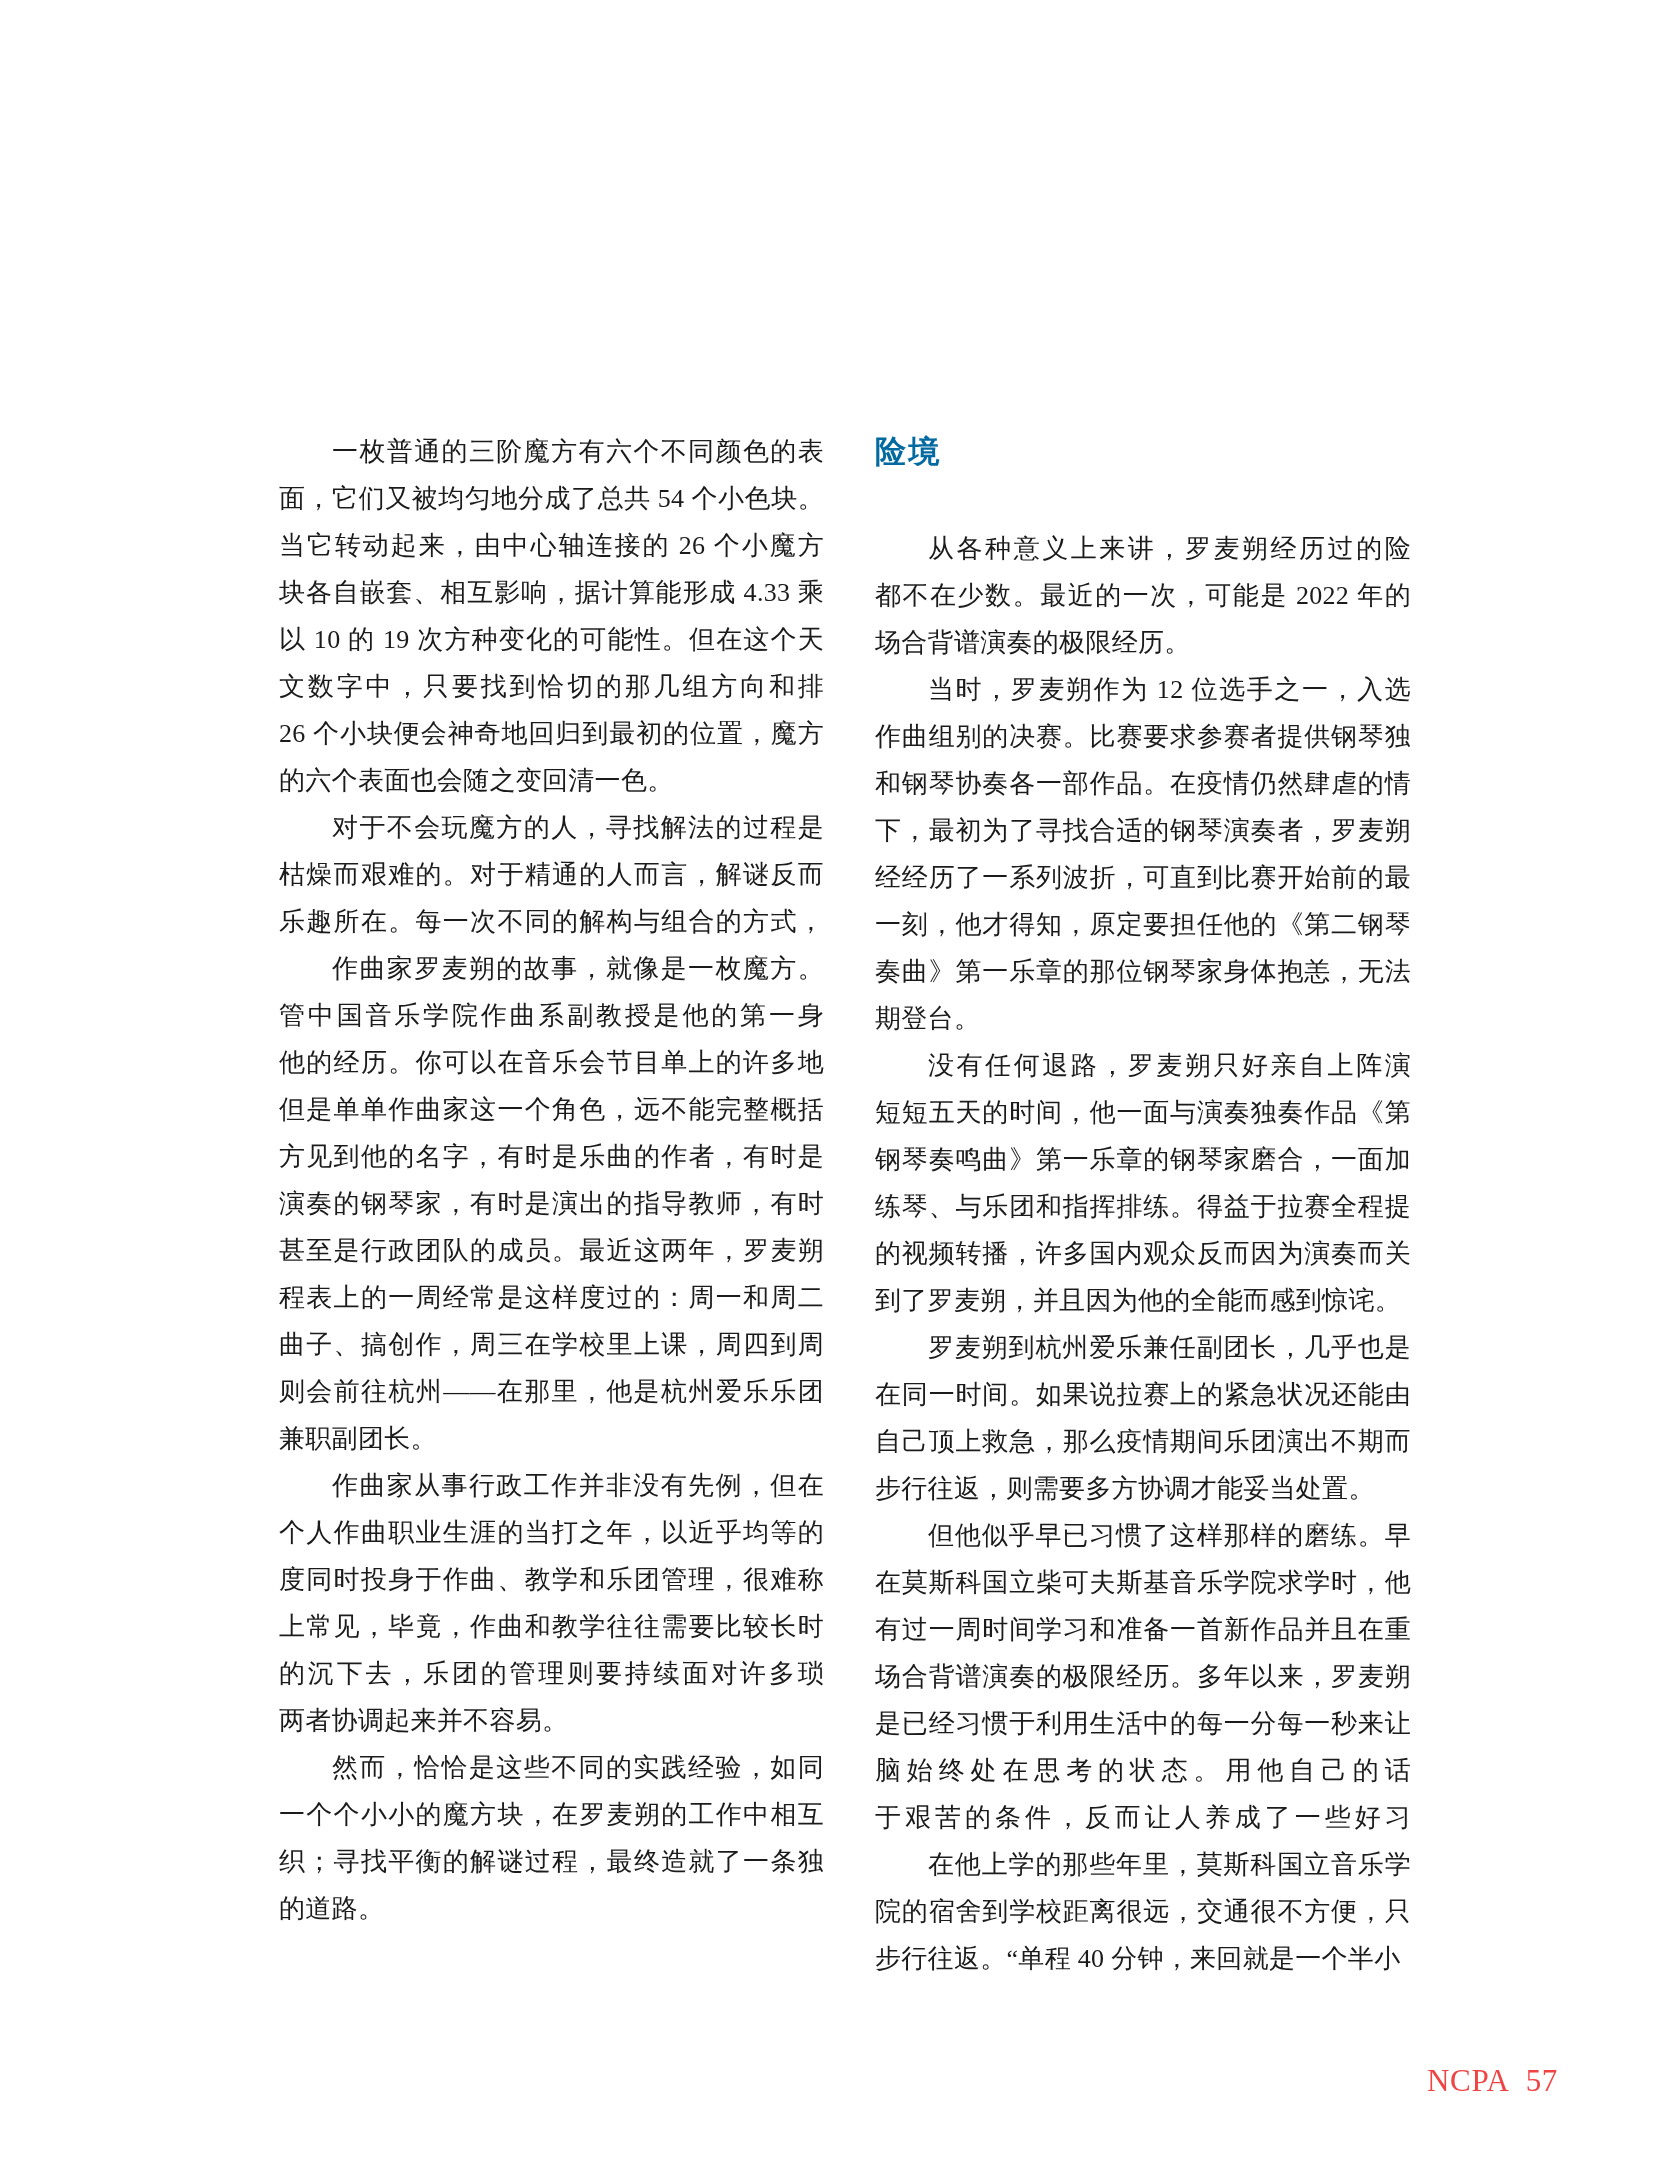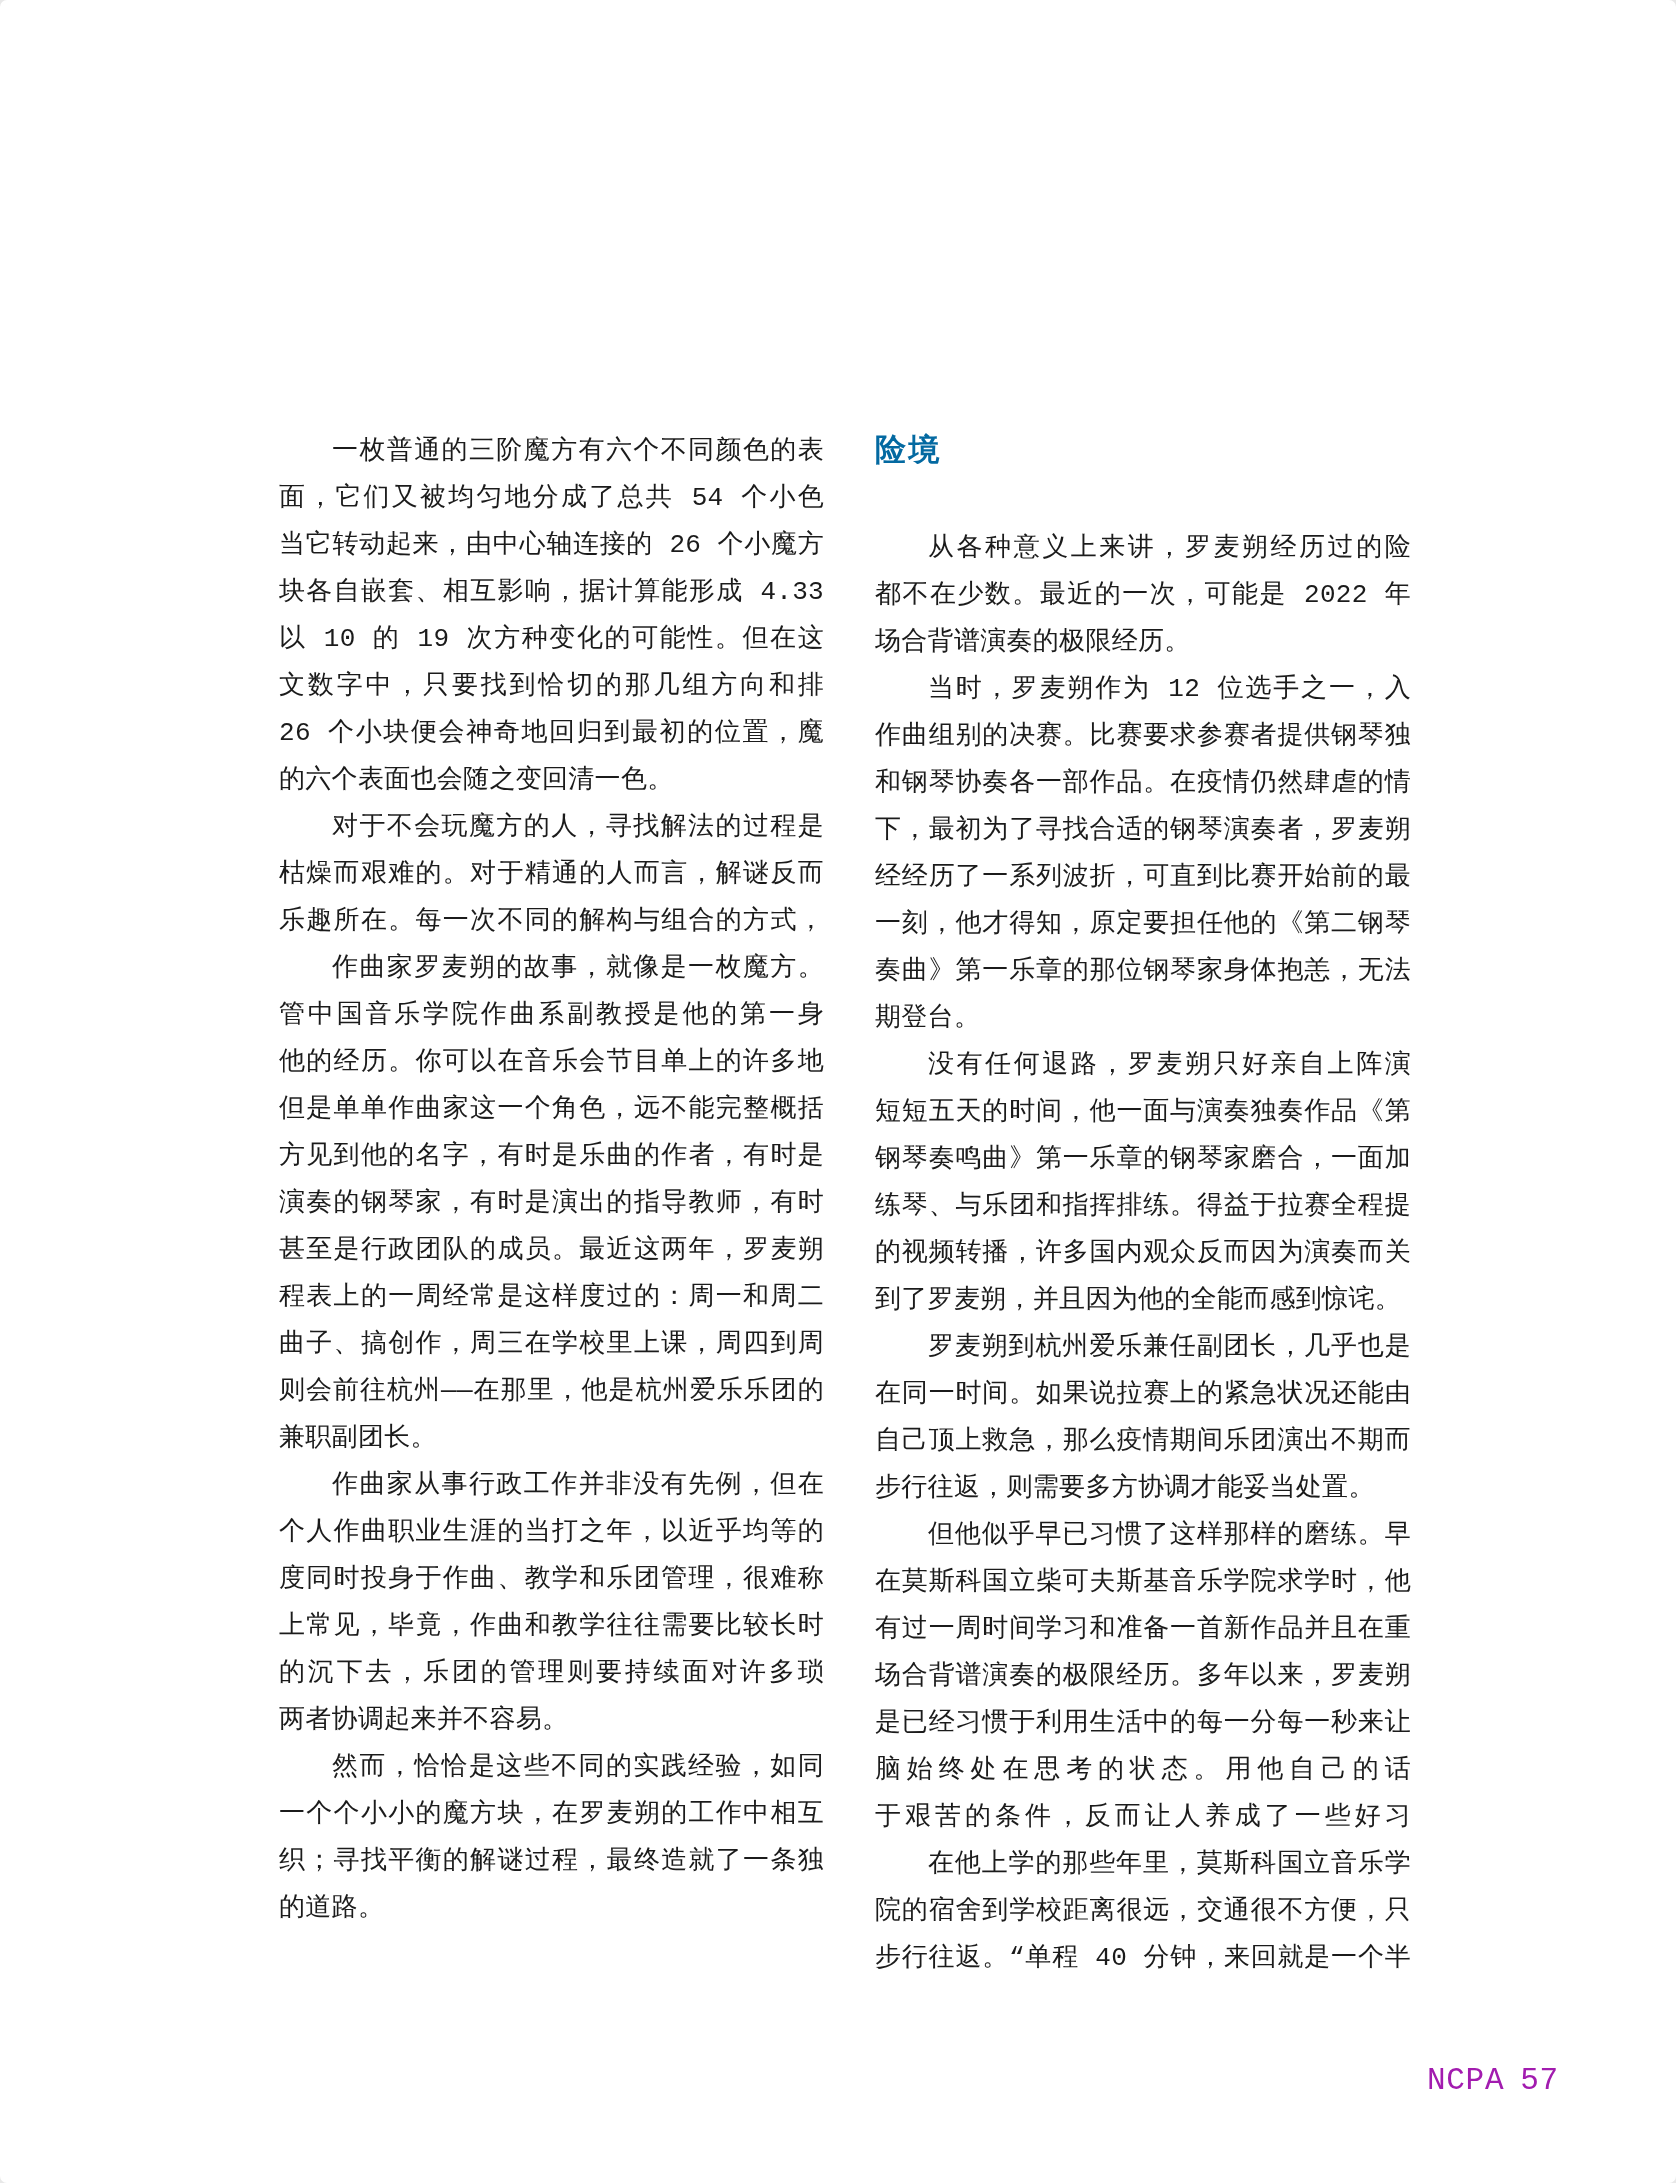--- a/index.html
+++ b/index.html
@@ -1,24 +1,23 @@
 <!DOCTYPE html>
 <html style="font-size:10.6px"><head>
 <meta charset="utf-8">
 <style>
   html,body{margin:0;padding:0;background:#e8e8e8;}
   .page{
     position:relative;
     width:1676px;
     height:2183px;
     background:#ffffff;
-    font-family:Liberation Mono, monospace;
+    font-family:Liberation Serif, serif;
     color:#1b1b1b;
     overflow:hidden;
-    border-radius:7px;
   }
   .column{
     position:absolute;
     top:428px;
   }
   .column-left{ left:279px;  width:545px; }
   .column-right{ left:875px; width:536px; }
 
   .paragraph{ margin:0; padding:0; }
 
@@ -46,21 +45,21 @@
   }
   .heading-gap{ height:50px; }
 
   .footer{
     position:absolute;
     left:1427px;
     top:2061px;
     font-size:31px;
     line-height:40px;
     letter-spacing:0.7px;
-    color:#a21caf;
+    color:#ef4444;
     white-space:nowrap;
   }
   .footer .page-num{ margin-left:16px; }
 </style>
 </head>
 <body>
 
 <div class="page">
 
   <div class="column column-left">

